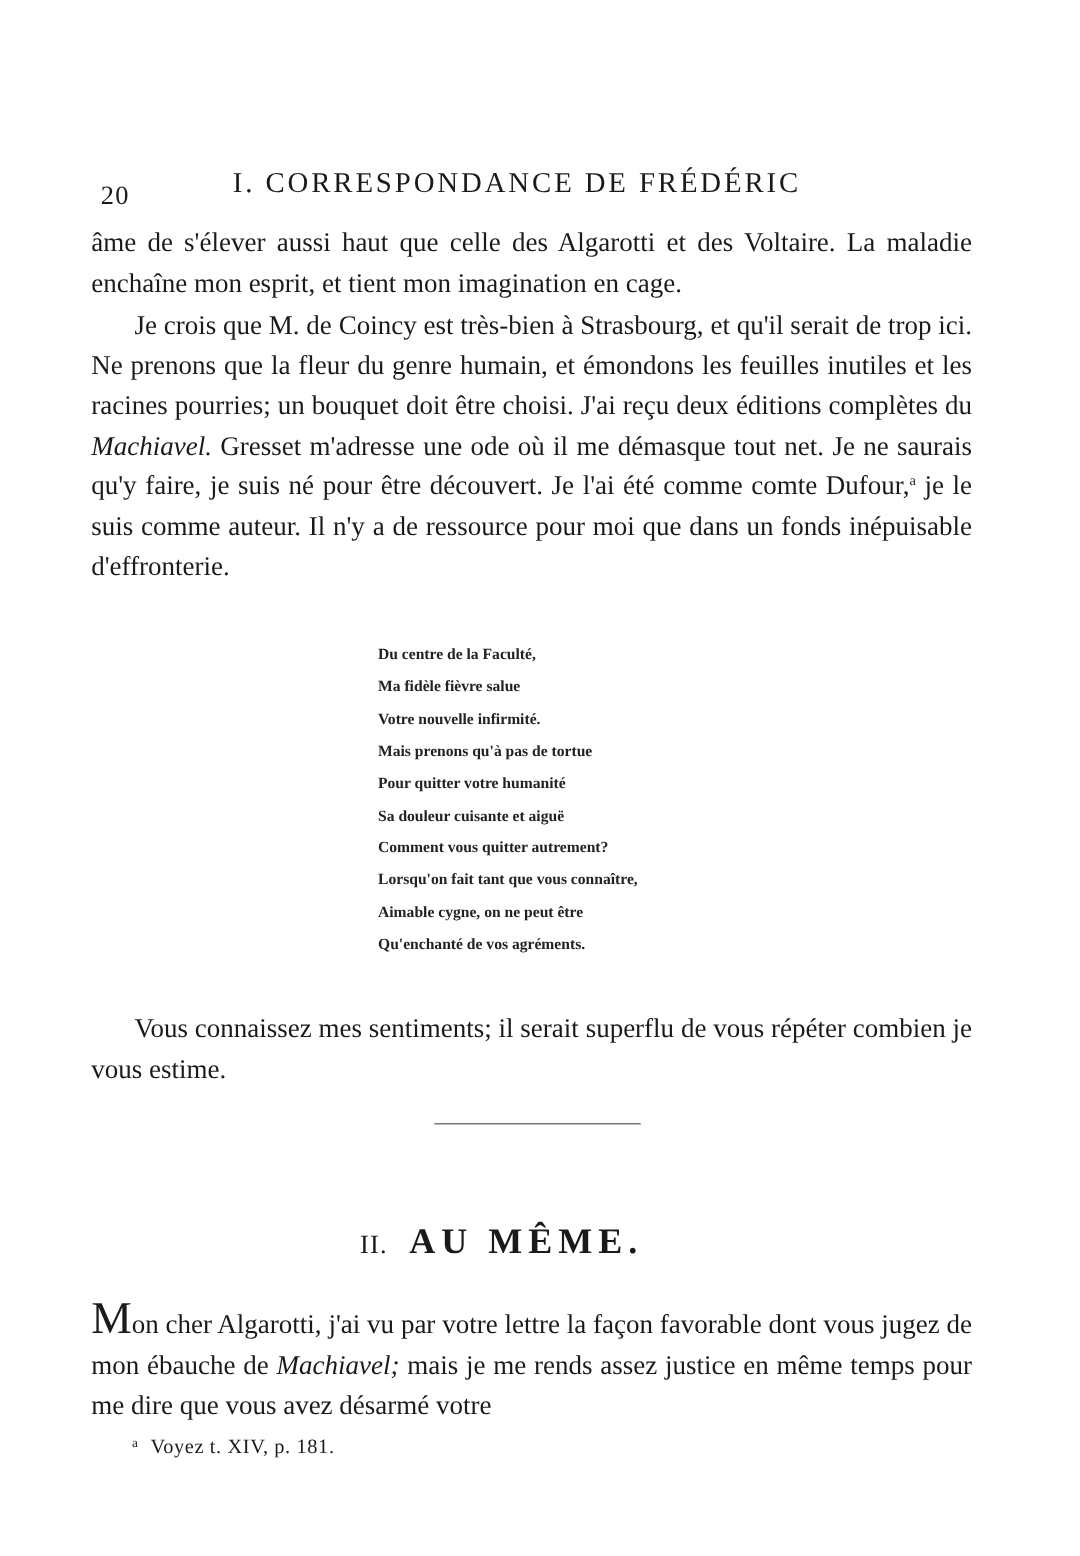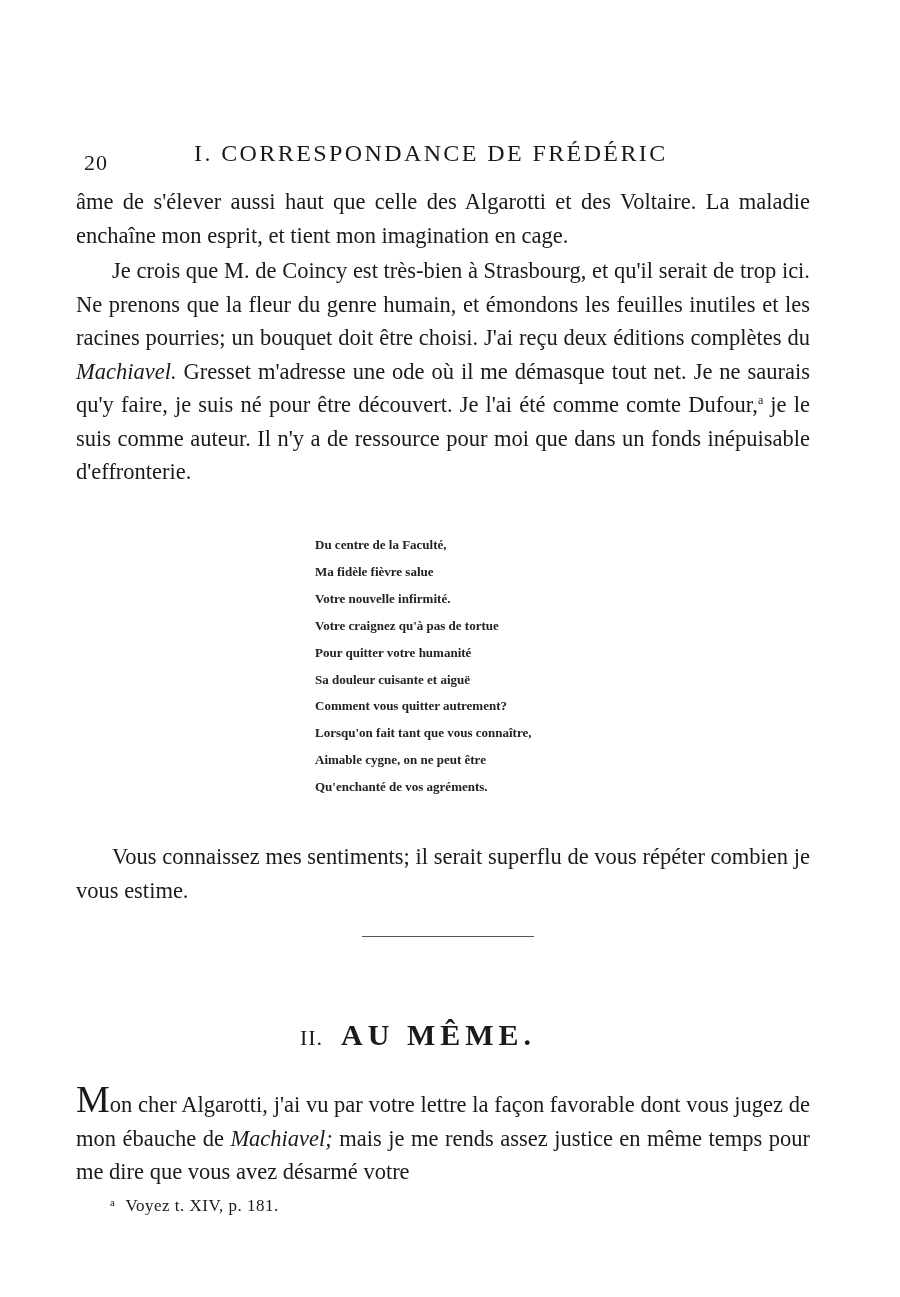--- a/index.html
+++ b/index.html
@@ -64,21 +64,21 @@
   </div>
 
   <div class="body-text p2">
     <p class="indent"><span>Je crois que M. de Coincy est très-bien à Strasbourg, et qu'il serait de trop ici. Ne prenons que la fleur du genre humain, et émondons les feuilles inutiles et les racines pourries; un bouquet doit être choisi. J'ai reçu deux éditions complètes du </span><i>Machiavel.</i><span> Gresset m'adresse une ode où il me démasque tout net. Je ne saurais qu'y faire, je suis né pour être découvert. Je l'ai été comme comte Dufour,</span><sup class="ref">a</sup><span> je le suis comme auteur. Il n'y a de ressource pour moi que dans un fonds inépuisable d'effronterie.</span></p>
   </div>
 
   <div class="verse">
     <div>Du centre de la Faculté,</div>
     <div>Ma fidèle fièvre salue</div>
     <div>Votre nouvelle infirmité.</div>
-    <div>Votre craignez qu'à pas de tortue</div>
+    <div>Mais prenons qu'à pas de tortue</div>
     <div>Pour quitter votre humanité</div>
     <div>Sa douleur cuisante et aiguë</div>
     <div>Comment vous quitter autrement?</div>
     <div>Lorsqu'on fait tant que vous connaître,</div>
     <div>Aimable cygne, on ne peut être</div>
     <div>Qu'enchanté de vos agréments.</div>
   </div>
 
   <div class="body-text p3">
     <p class="indent">Vous connaissez mes sentiments; il serait superflu de vous répéter combien je vous estime.</p>

